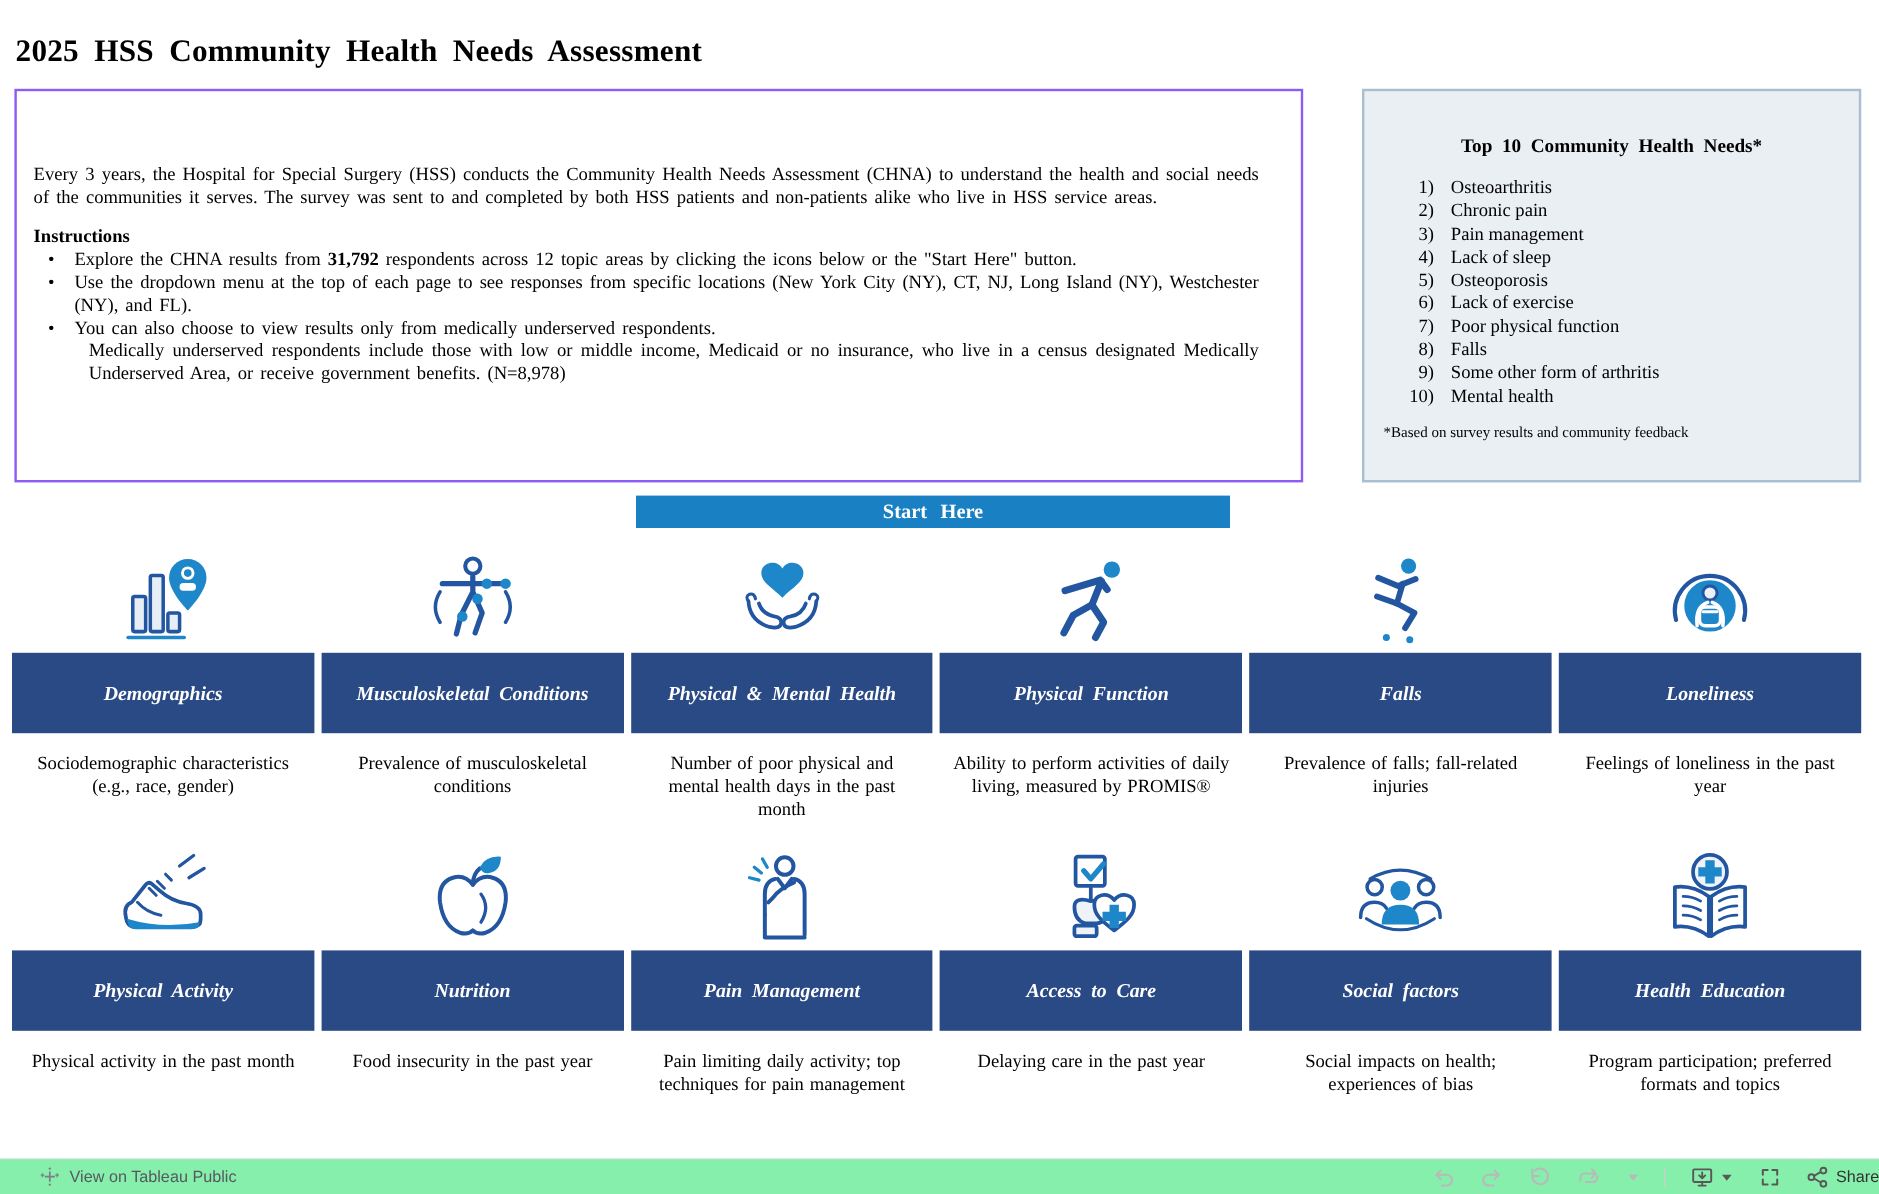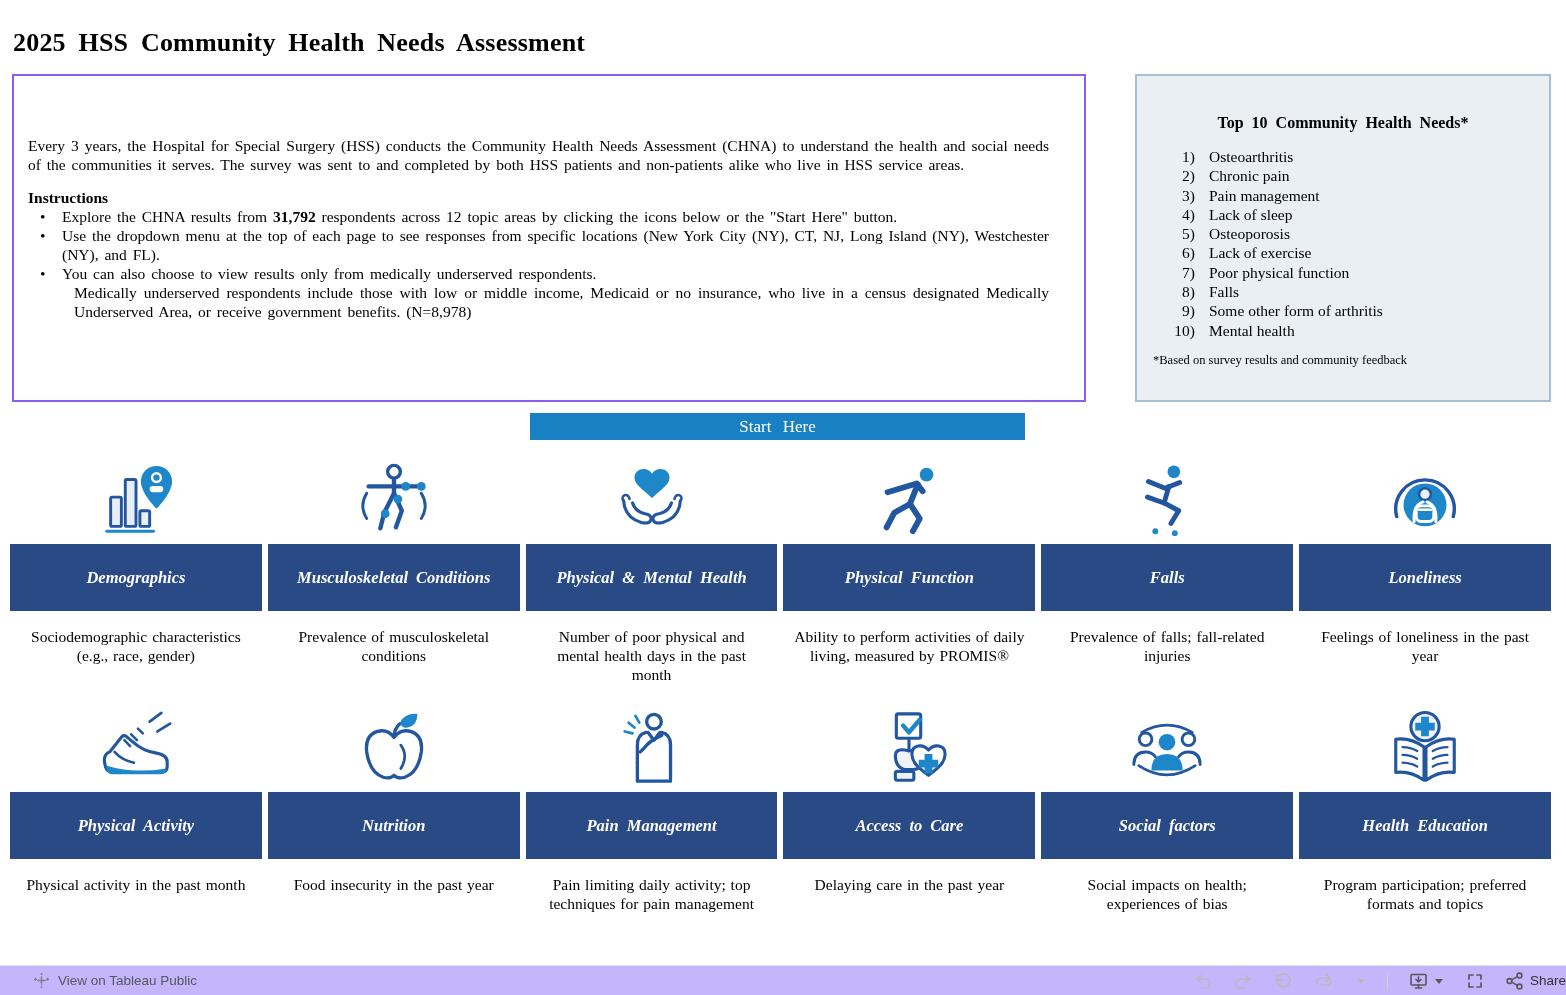--- a/index.html
+++ b/index.html
@@ -26,39 +26,39 @@
                padding:38px 14px 0 14px; font-size:15.5px;margin-left:40px; }
   .top-needs-title { text-align:center; font-weight:bold; font-size:16px;
                      word-spacing:4px; margin-bottom:15px; }
   .need-row { display:grid; grid-template-columns:44px 1fr; column-gap:14px;
               line-height:19.3px; }
   .need-num { text-align:right; }
   .top-needs-footnote { font-size:12.5px; margin-top:13px; margin-left:2px; }
 
   
   .start-btn { margin:11px 0 0 530px; width:495px; height:27px; background:#1a80c4;
-               color:#fff; font-weight:normal; font-size:17px; word-spacing:7px;
+               color:#fff; font-weight:bold; font-size:17px; word-spacing:7px;
                display:flex; align-items:center; justify-content:center; cursor:pointer; }
 
   
   .grid { margin:8px 15px 0 10px; display:grid; grid-template-columns:repeat(6,1fr);
           column-gap:6px; }
   .tile { display:flex; flex-direction:column; cursor:pointer; }
   .tile-icon { height:96px; display:flex; align-items:flex-end; justify-content:center;
                padding-bottom:4px; }
   .tile-bar { height:67px; background:#2a4a85; display:flex; align-items:center;
               justify-content:center; }
   .tile-label { color:#fff; font-weight:bold; font-size:16.5px; word-spacing:4px;
                 text-align:center; padding:0 6px;font-style:italic; }
   .tile-desc { height:85px; padding:16px 10px 0; text-align:center; font-size:15.5px;
                line-height:19px; word-spacing:1px; }
 
   
   .toolbar { position:absolute; left:0; bottom:0; width:100%; height:30px;
-             background:#c4b5fd; border-top:1px solid #e3e3e3; display:flex;
+             background:#86efac; border-top:1px solid #e3e3e3; display:flex;
              align-items:center; font-family:"Liberation Sans", sans-serif; }
   .toolbar-left { display:flex; align-items:center; gap:8px; padding-left:33px;
                   color:#55595e; font-size:13.5px; cursor:pointer; }
   .toolbar-right { margin-left:auto; display:flex; align-items:center; gap:20px;
                    }
   .tb-btn { display:flex; align-items:center; gap:3px; cursor:pointer; }
   .tb-sep { width:1px; height:16px; background:#cfcfcf; }
   .share-label { font-size:13.5px; color:#333; margin-left:2px; }
   svg { display:block; }
 </style>

